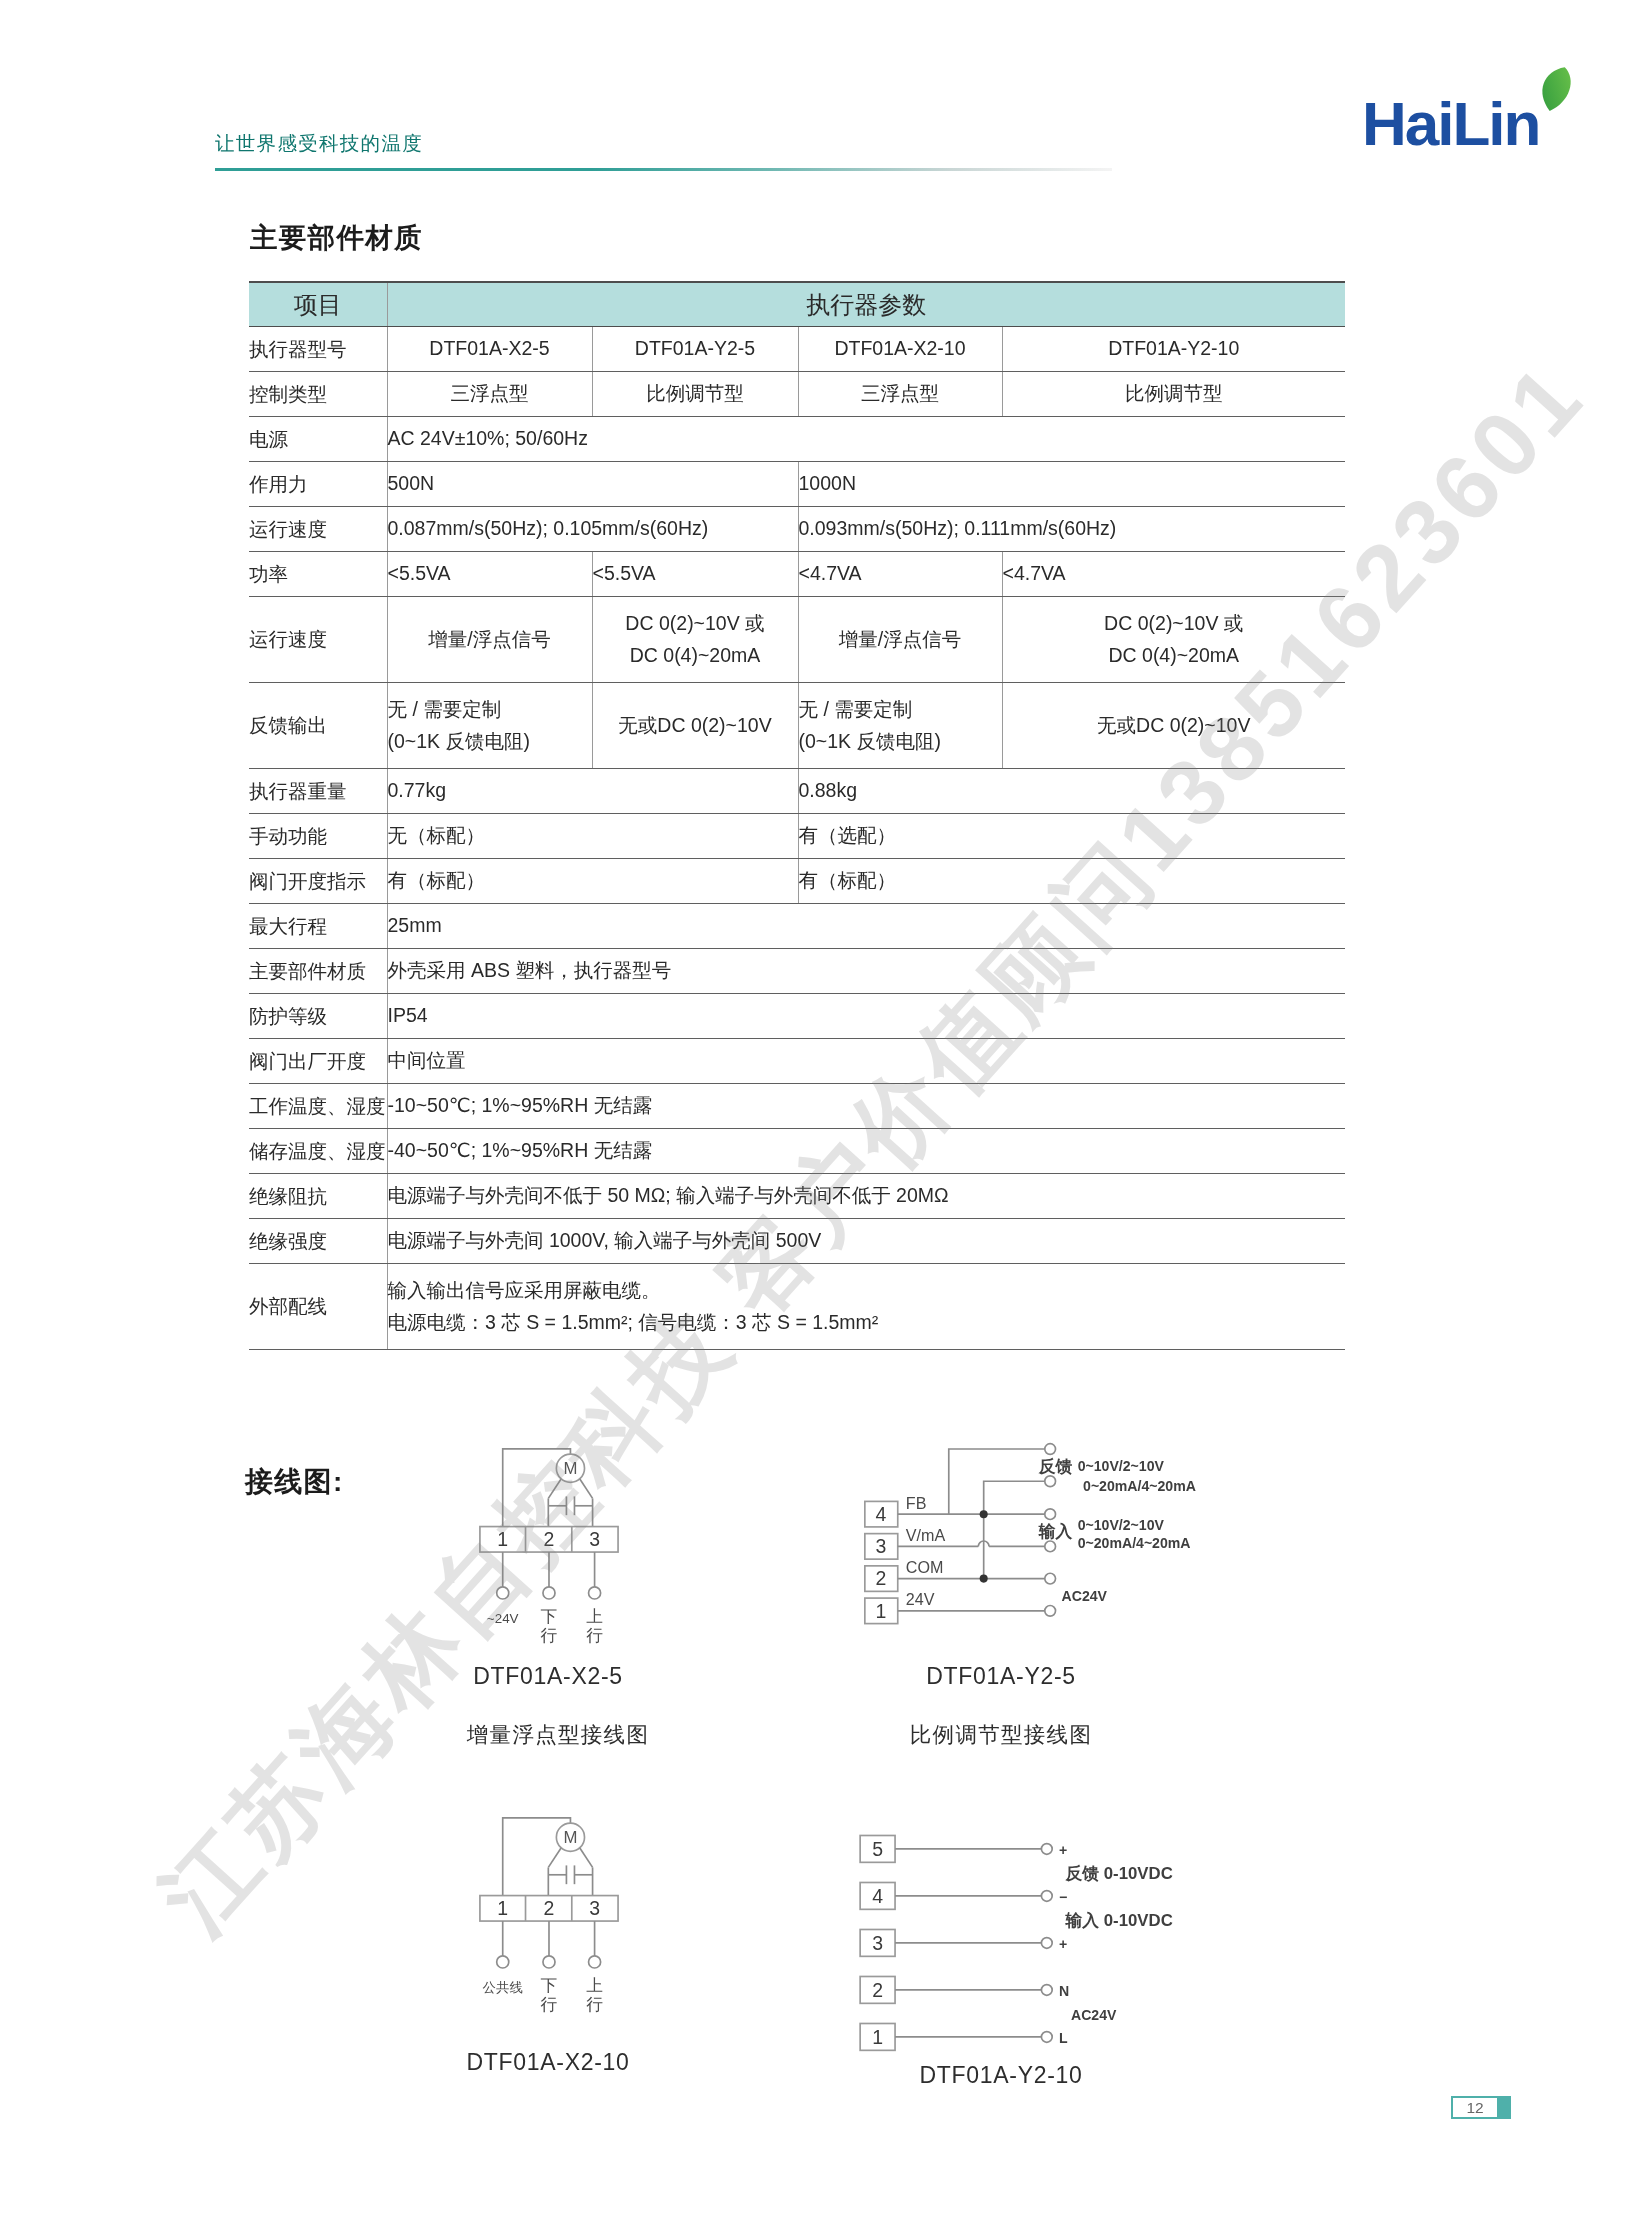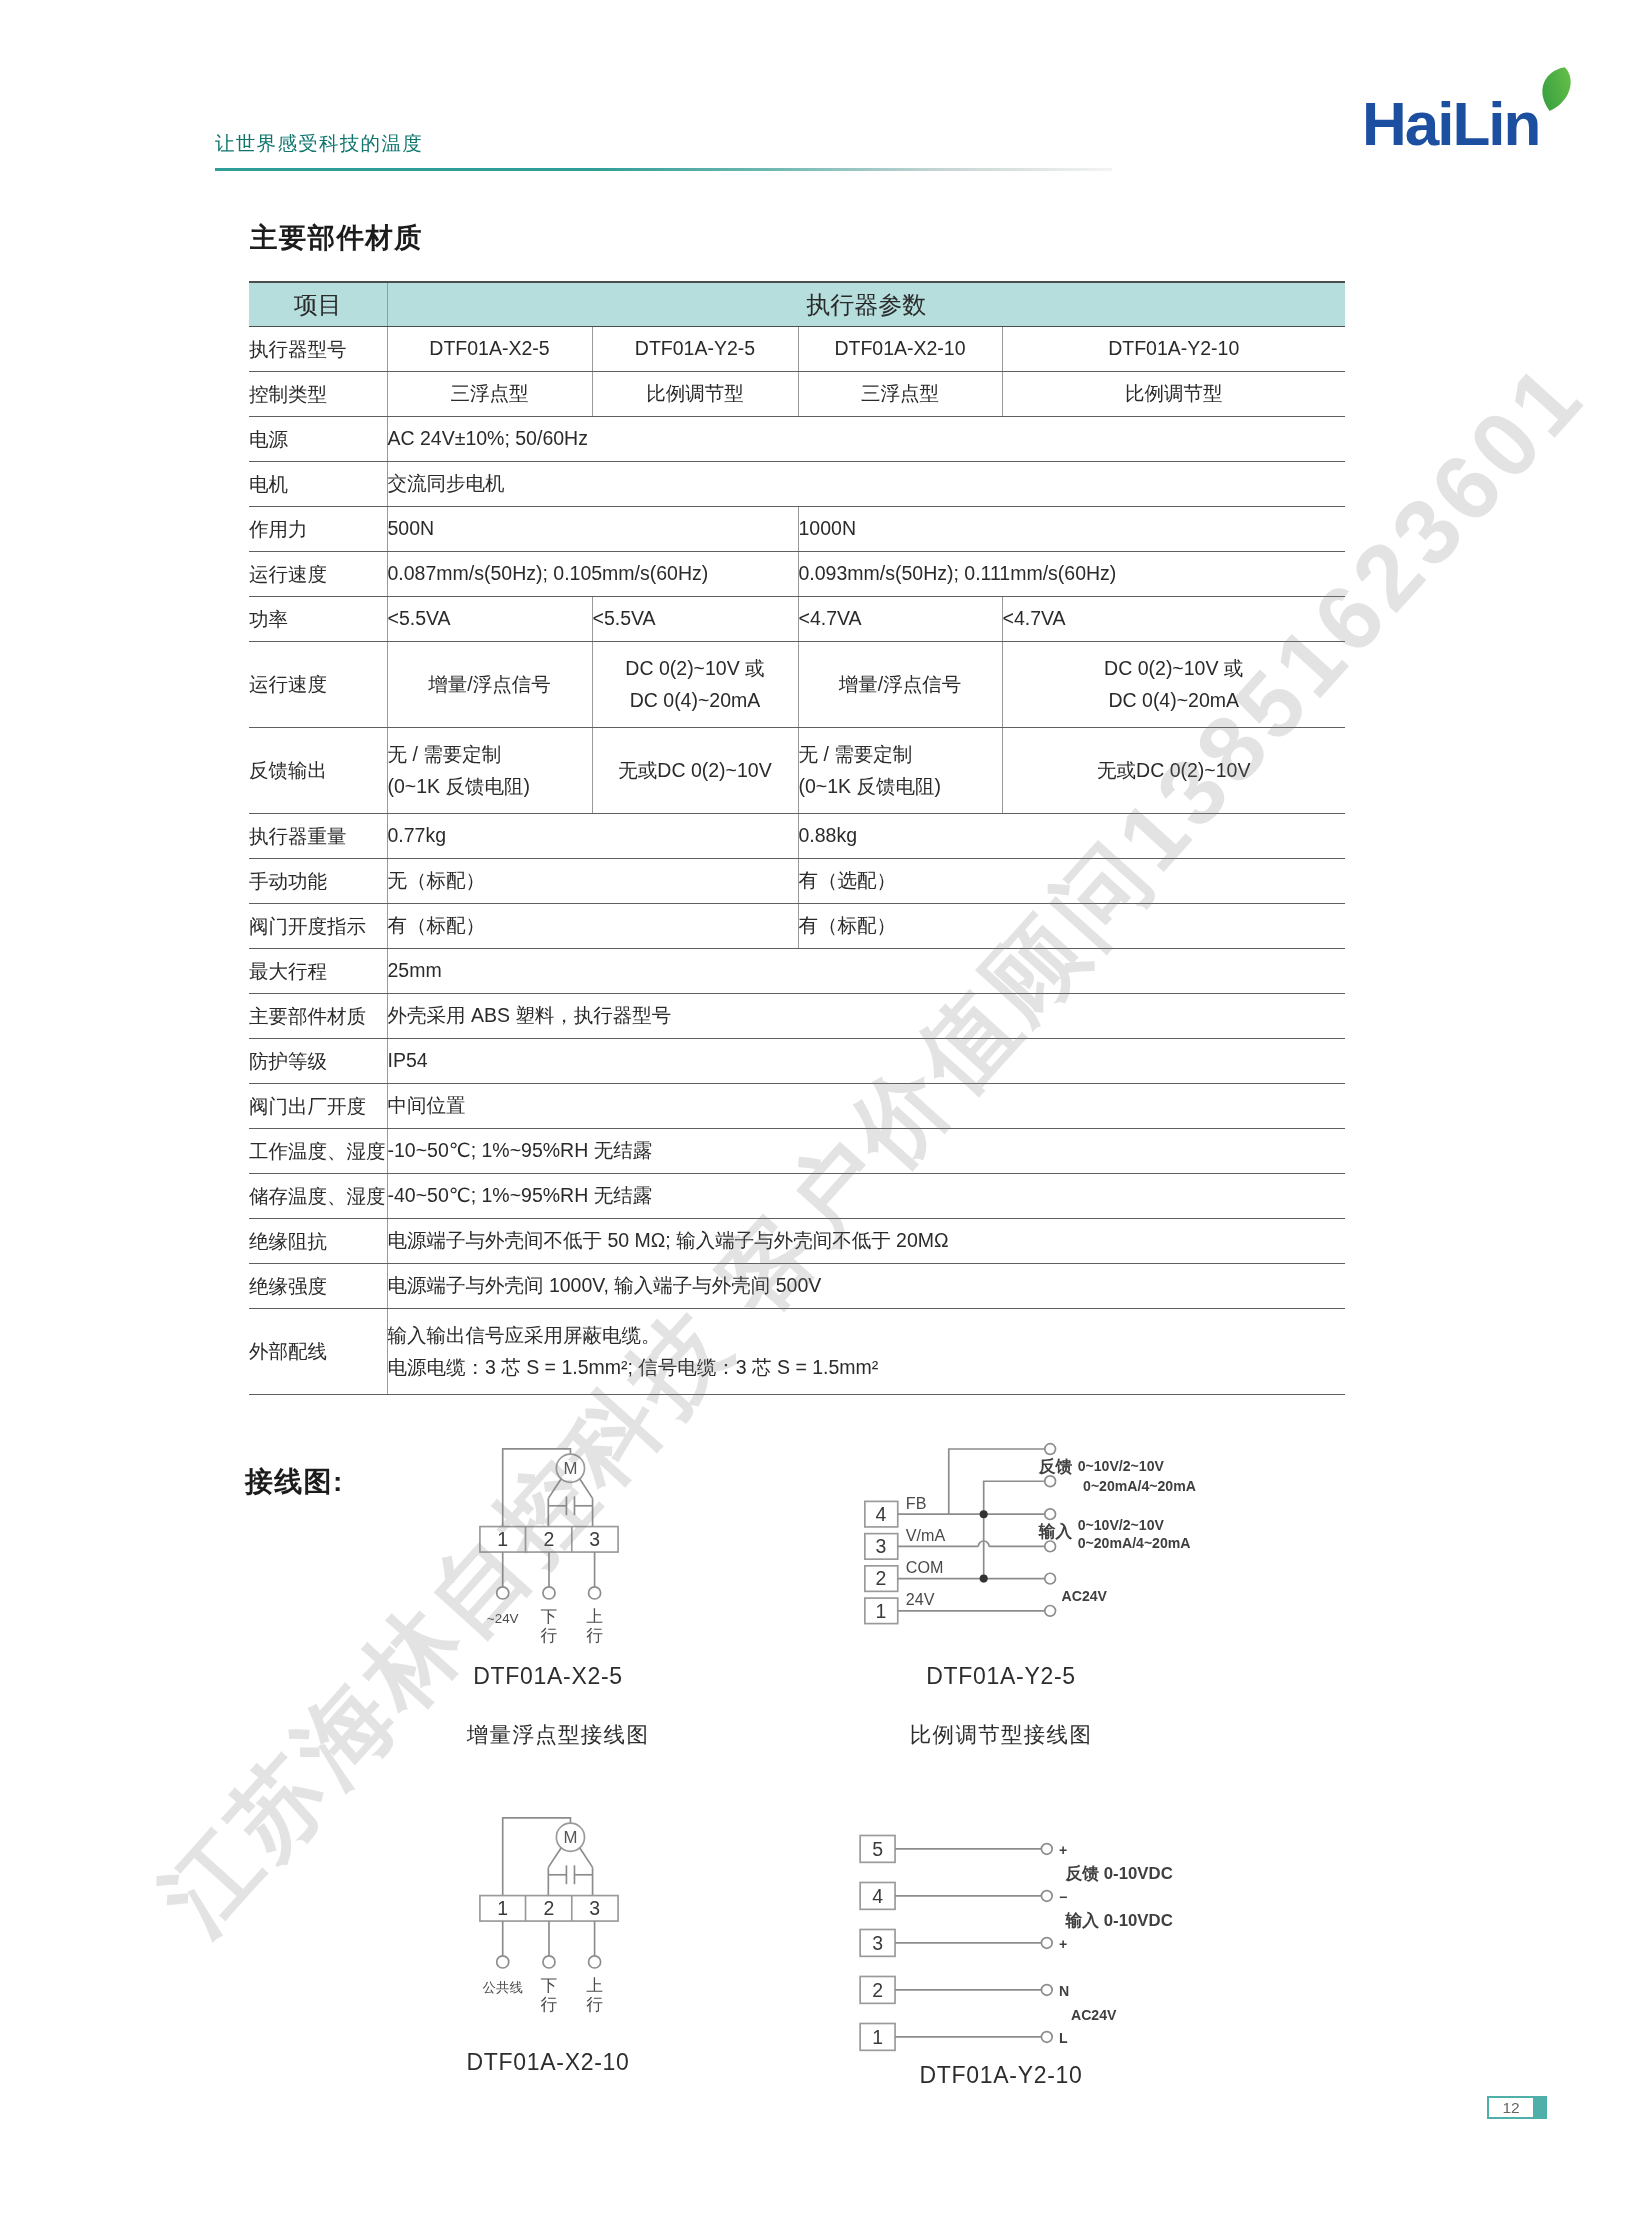--- a/index.html
+++ b/index.html
@@ -43,21 +43,21 @@
   .wire{stroke:#8c8c8c;stroke-width:2.5;fill:none;}
   .boxline{stroke:#9a9a9a;stroke-width:2.5;fill:none;}
   .term-num{font-size:29px;text-anchor:middle;fill:#3a3a3a;}
   .pin-lab{font-size:25px;text-anchor:middle;fill:#4a4a4a;}
   .pin-lab-sm{font-size:20px;text-anchor:middle;fill:#4a4a4a;}
   .port-lab{font-size:24px;fill:#4a4a4a;}
   .ann-cjk{font-size:25px;fill:#3f3f3f;font-weight:bold;}
   .ann{font-size:21px;fill:#3f3f3f;font-weight:bold;}
   .motor-lab{font-size:25px;text-anchor:middle;fill:#555;}
   
-  .page-badge{position:absolute;left:1451px;top:2096px;display:flex;z-index:7;margin-left:36px;}
+  .page-badge{position:absolute;left:1451px;top:2096px;display:flex;z-index:7;}
   .page-badge .num{width:44px;height:19px;border:2px solid #4fb0aa;background:#fff;color:#666;
     font-size:15.5px;text-align:center;line-height:19px;}
   .page-badge .sq{width:12px;height:23px;background:#4fb0aa;}
 </style>
 </head>
 <body>
 
 <div class="tagline">让世界感受科技的温度</div>
 <div class="header-line"></div>
 <div class="logo">
@@ -117,26 +117,20 @@
           <div>三浮点型</div>
         </td>
         <td colspan="1" class="vline cell-c">
           <div>比例调节型</div>
         </td>
       </tr>
       <tr>
         <td class="lbl">电源</td>
         <td colspan="4" class="vline cell-l">
           <div>AC 24V±10%;  50/60Hz</div>
-        </td>
-      </tr>
-      <tr>
-        <td class="lbl">电机</td>
-        <td colspan="4" class="vline cell-l">
-          <div>交流同步电机</div>
         </td>
       </tr>
       <tr>
         <td class="lbl">作用力</td>
         <td colspan="2" class="vline cell-l">
           <div>500N</div>
         </td>
         <td colspan="2" class="vline cell-l">
           <div>1000N</div>
         </td>

